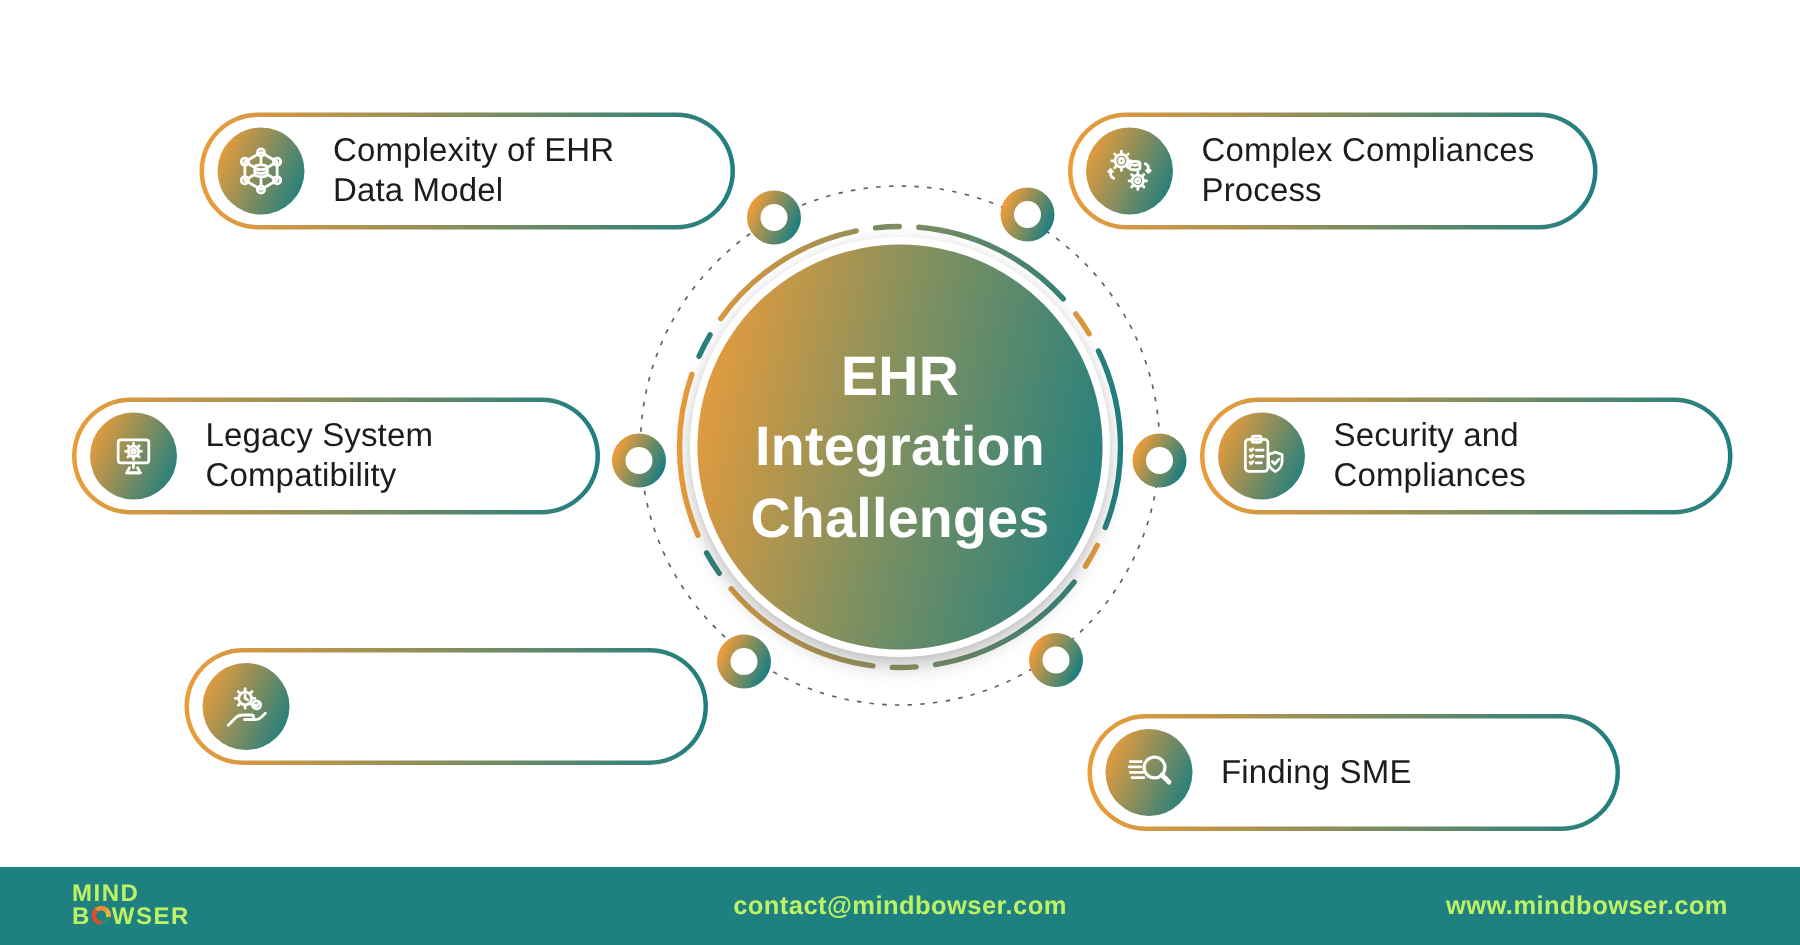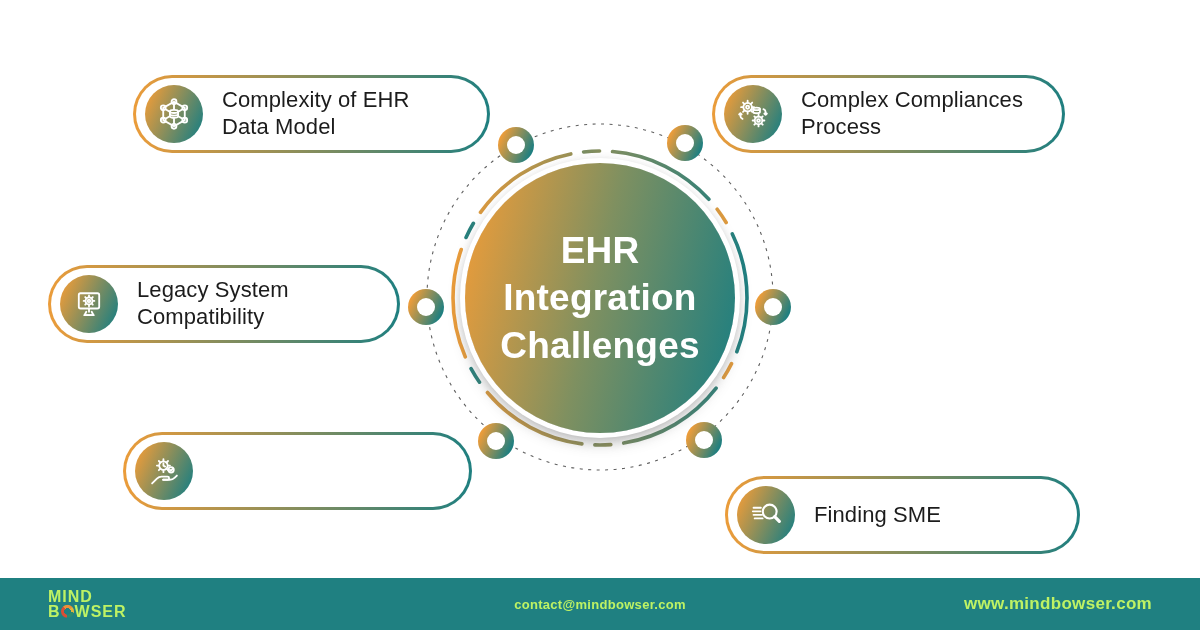--- a/index.html
+++ b/index.html
@@ -42,21 +42,21 @@
   .c6{left:725px;top:456px;width:355px;margin-top:20px;}
   
   .footer{position:absolute;left:0;top:578px;width:1200px;height:52px;background:var(--footer);color:#bef264;}
   .logo{position:absolute;left:48px;top:50%;transform:translateY(-50%);
     font-weight:700;font-size:16px;letter-spacing:1px;line-height:.95;}
   .logo-line{display:block;}
   .logo-o{display:inline-block;width:13px;height:13px;border-radius:50%;vertical-align:-1px;margin:0 .5px;
     background:
       radial-gradient(circle at 50% 50%, var(--footer) 0 36%, rgba(0,0,0,0) 37%),
       conic-gradient(from 210deg,#d94f35 0 30%,#e8903a 30% 55%,#e3b33c 55% 70%,#2a8a6e 70% 92%,#d94f35 92% 100%);}
-  .contact{position:absolute;left:50%;top:50%;transform:translate(-50%,-50%);font-size:13px;font-weight:700;letter-spacing:.3px;}
+  .contact{position:absolute;left:50%;top:50%;transform:translate(-50%,-50%);font-size:17px;font-weight:700;letter-spacing:.3px;}
   .website{position:absolute;right:48px;top:50%;transform:translateY(-50%);font-size:17px;font-weight:700;letter-spacing:.3px;}
   
   .ic{stroke:#fff;fill:none;stroke-width:1.3;stroke-linecap:round;stroke-linejoin:round;}
 </style>
 </head>
 <body>
 
 <div class="canvas">
 
   <svg class="deco" width="1200" height="630" viewBox="0 0 1200 630">
@@ -148,20 +148,37 @@
           <path d="M12 15.2v2.3"></path>
           <path d="M10.1 17.5l-1.3 2.4h6.4l-1.3-2.4"></path>
           <path d="M8.8 19.9h6.4"></path>
         </svg>
       </div>
       <div class="card-label">Legacy System
 Compatibility</div>
     </div>
   </div>
 
+  <div class="card c4">
+    <div class="card-inner">
+      <div class="icon-circle">
+        <svg class="ic" width="34" height="34" viewBox="0 0 24 24">
+          <rect x="4.4" y="4.2" width="10.6" height="15" rx="1.5"></rect>
+          <rect x="7.5" y="2.7" width="4.4" height="2.9" rx="1"></rect>
+          <path d="M6.6 9l.5.6.9-1M9.5 9.2h3.3"></path>
+          <path d="M6.6 12l.5.6.9-1M9.5 12.2h3.3"></path>
+          <path d="M6.6 15l.5.6.9-1M9.5 15.2h2.4"></path>
+          <path d="M15.3 11.3l3.2-1.1 3.2 1.1v3c0 2.7-1.9 4.4-3.2 5-1.3-.6-3.2-2.3-3.2-5z"></path>
+          <path d="M17.1 14.6l1.1 1.2 2-2.3"></path>
+        </svg>
+      </div>
+      <div class="card-label">Security and
+Compliances</div>
+    </div>
+  </div>
 
   <div class="card c5">
     <div class="card-inner">
       <div class="icon-circle">
         <svg class="ic" width="34" height="34" viewBox="0 0 24 24">
           <g transform="translate(11.6,8.2)">
             <circle r="3"></circle>
             <path d="M3.1 0L4.6 0M2.19 2.19L3.25 3.25M0 3.1L0 4.6M-2.19 2.19L-3.25 3.25M-3.1 0L-4.6 0M-2.19 -2.19L-3.25 -3.25M0 -3.1L0 -4.6M2.19 -2.19L3.25 -3.25"></path>
             <path d="M0 0v-1.5M0 0l1.2.7"></path>
           </g>

